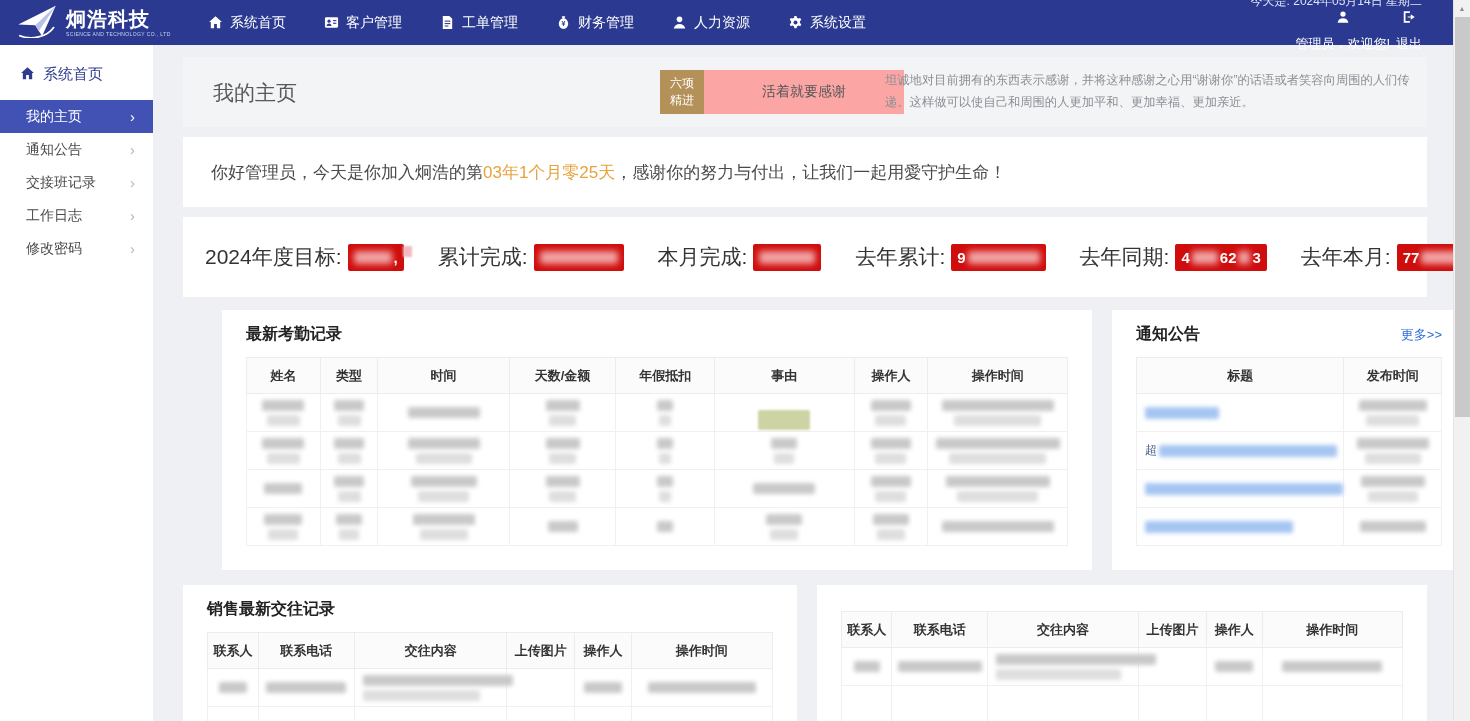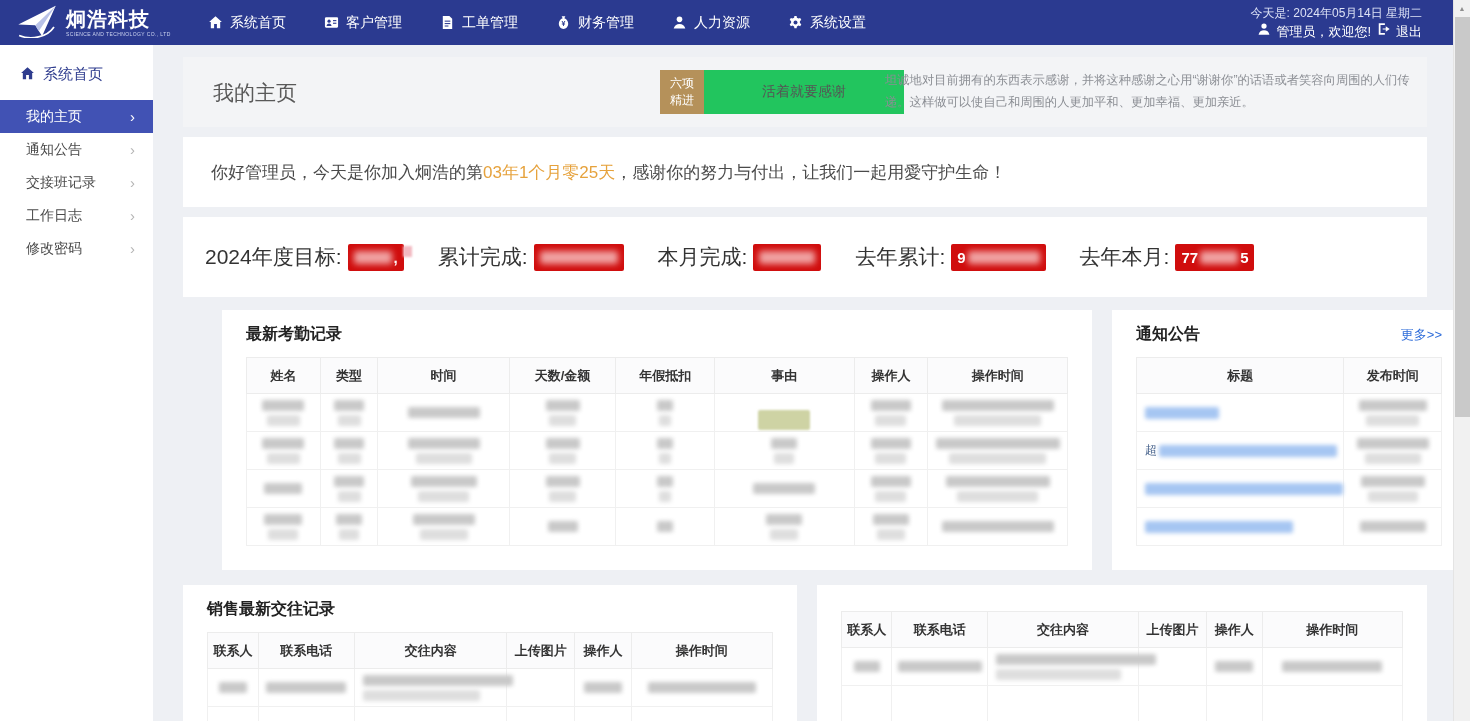--- a/index.html
+++ b/index.html
@@ -11,40 +11,40 @@
   .logo { display:flex; align-items:center; gap:8px; padding-left:16px; width:200px; flex:none; }
   .logo-text { display:flex; flex-direction:column; line-height:1; }
   .logo-title { font-size:20px; font-weight:bold; letter-spacing:1px; }
   .logo-sub { font-size:5px; letter-spacing:.4px; margin-top:3px; color:#cdd4f0; white-space:nowrap; }
   .nav { display:flex; align-items:center; gap:38px; margin-left:8px; }
   .nav-item { display:flex; align-items:center; gap:7px; font-size:14px; cursor:pointer; white-space:nowrap; }
   .nav-item svg { display:block; }
   .topbar-right { margin-left:auto; padding-right:48px; text-align:right; font-size:12px; line-height:1.5; }
   .tb-date { color:#dde2f6; font-size:12px; }
   .tb-user-row { display:flex; align-items:center; justify-content:flex-end; gap:6px; font-size:13px; }
-  .tb-user-row .seg { display:flex; align-items:center; gap:5px; cursor:pointer; }
+  .tb-user-row .seg { display:flex; align-items:center; gap:5px; cursor:pointer;flex-direction:column; }
 
   
   .layout { display:flex; height:676px; }
   .sidebar { width:153px; background:#fff; flex:none; }
   .sb-header { display:flex; align-items:center; gap:8px; padding:20px 0 16px 20px; color:#2e3c8e; font-size:15px; }
   .sb-item { height:33px; display:flex; align-items:center; justify-content:space-between; padding:0 18px 0 26px; font-size:14px; color:#4a4a4a; cursor:pointer; }
   .sb-item .chev { color:#b5b5b5; font-size:15px; }
   .sb-item.active { background:#4152b4; color:#fff; }
   .sb-item.active .chev { color:#fff; }
 
   .main { flex:1; padding:12px 43px 0 30px; overflow:hidden; }
 
   
   .panel { background:#fff; }
   .head-strip { height:70px; background:#f3f4f6; position:relative; }
   .page-title { position:absolute; left:30px; top:22px; font-size:21px; color:#595959; }
   .badge { position:absolute; left:477px; top:13px; width:44px; height:44px; background:#b5915a; color:#fff;
     font-size:12px; display:flex; flex-direction:column; align-items:center; justify-content:center; line-height:1.4; }
-  .motto { position:absolute; left:521px; top:13px; width:200px; height:44px; background:#22c55e;
+  .motto { position:absolute; left:521px; top:13px; width:200px; height:44px; background:#fca5a5;
     display:flex; align-items:center; justify-content:center; font-size:14px; color:#555; }
   .quote { position:absolute; left:702px; top:13px; width:535px; font-size:12.3px; color:#8b8e94; line-height:1.75; }
 
   
   .greeting { height:70px; margin-top:10px; display:flex; align-items:center; padding-left:28px; font-size:17px; color:#4a4a4a; }
   .greeting .hl { color:#e6a23c; }
 
   
   .stats { height:80px; margin-top:10px; display:flex; align-items:center; padding-left:22px; gap:34px; }
   .stat { display:flex; align-items:center; white-space:nowrap; }
@@ -261,20 +261,30 @@
           </span>
         </div>
         <div class="stat">
           <span class="stat-label">去年累计:</span>
           <span class="redblock">
             <span>9</span>
             <span class="red-blur" style="width:72px"></span>
           </span>
         </div>
         <div class="stat">
+          <span class="stat-label">去年同期:</span>
+          <span class="redblock">
+            <span>4</span>
+            <span class="red-blur" style="width:26px"></span>
+            <span>62</span>
+            <span class="red-blur" style="width:12px"></span>
+            <span>3</span>
+          </span>
+        </div>
+        <div class="stat">
           <span class="stat-label">去年本月:</span>
           <span class="redblock">
             <span>77</span>
             <span class="red-blur" style="width:38px"></span>
             <span>5</span>
           </span>
         </div>
       </div>
 
     <div class="tables-row">

